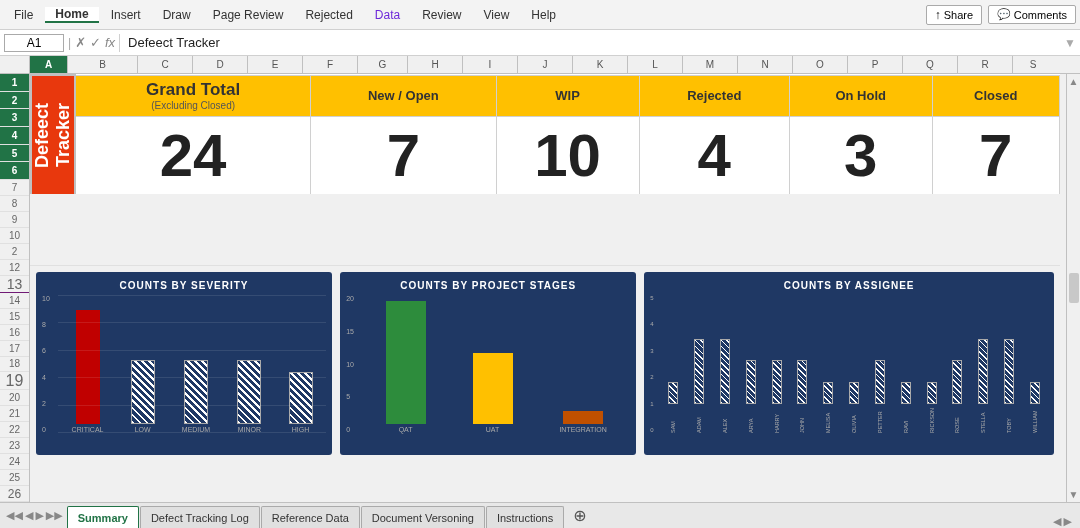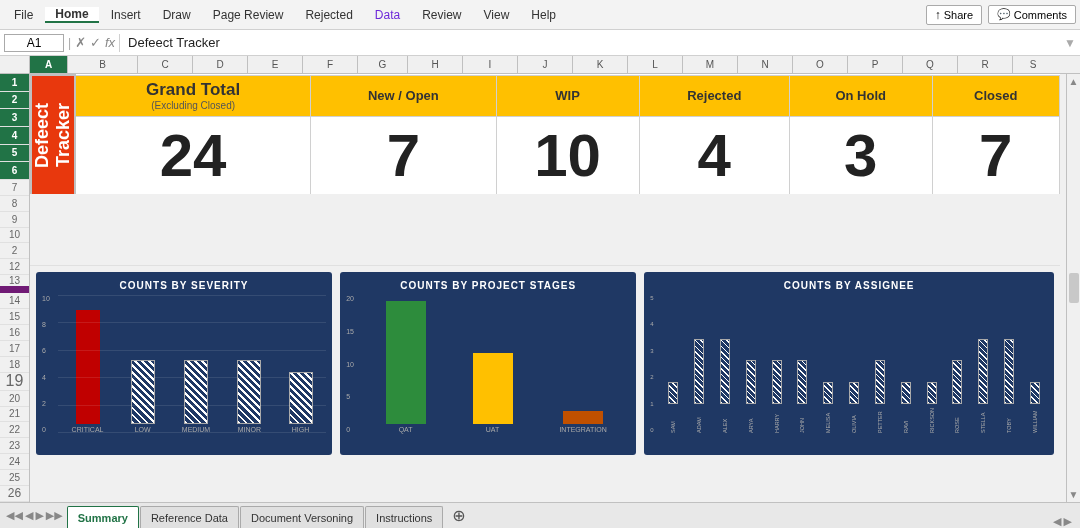--- a/index.html
+++ b/index.html
@@ -77,21 +77,21 @@
         <div style="height:20px;display:flex;align-items:center;justify-content:center;font-size:10px;color:#666;border-bottom:1px solid #e0e0e0;background:#217346;color:#fff;font-weight:bold;">3</div>
         <div style="height:20px;display:flex;align-items:center;justify-content:center;font-size:10px;color:#666;border-bottom:1px solid #e0e0e0;background:#217346;color:#fff;font-weight:bold;">4</div>
         <div style="height:20px;display:flex;align-items:center;justify-content:center;font-size:10px;color:#666;border-bottom:1px solid #e0e0e0;background:#217346;color:#fff;font-weight:bold;">5</div>
         <div style="height:20px;display:flex;align-items:center;justify-content:center;font-size:10px;color:#666;border-bottom:1px solid #e0e0e0;background:#217346;color:#fff;font-weight:bold;">6</div>
         <div style="height:18px;display:flex;align-items:center;justify-content:center;font-size:10px;color:#666;border-bottom:1px solid #e0e0e0;">7</div>
         <div style="height:18px;display:flex;align-items:center;justify-content:center;font-size:10px;color:#666;border-bottom:1px solid #e0e0e0;">8</div>
         <div style="height:18px;display:flex;align-items:center;justify-content:center;font-size:10px;color:#666;border-bottom:1px solid #e0e0e0;">9</div>
         <div style="height:18px;display:flex;align-items:center;justify-content:center;font-size:10px;color:#666;border-bottom:1px solid #e0e0e0;">10</div>
         <div style="height:18px;display:flex;align-items:center;justify-content:center;font-size:10px;color:#666;border-bottom:1px solid #e0e0e0;">2</div>
         <div style="height:18px;display:flex;align-items:center;justify-content:center;font-size:10px;color:#666;border-bottom:1px solid #e0e0e0;">12</div>
-        <div style="height:18px;display:flex;align-items:center;justify-content:center;font-size:10px;color:#666;border-bottom:7px solid #701a75;text-align:center;">13</div>
+        <div style="height:18px;display:flex;align-items:center;justify-content:center;font-size:14px;color:#666;border-bottom:1px solid #701a75;text-align:center;">13</div>
         <div style="height:18px;display:flex;align-items:center;justify-content:center;font-size:10px;color:#666;border-bottom:1px solid #e0e0e0;">14</div>
         <div style="height:18px;display:flex;align-items:center;justify-content:center;font-size:10px;color:#666;border-bottom:1px solid #e0e0e0;">15</div>
         <div style="height:18px;display:flex;align-items:center;justify-content:center;font-size:10px;color:#666;border-bottom:1px solid #e0e0e0;">16</div>
         <div style="height:18px;display:flex;align-items:center;justify-content:center;font-size:10px;color:#666;border-bottom:1px solid #e0e0e0;">17</div>
         <div style="height:18px;display:flex;align-items:center;justify-content:center;font-size:10px;color:#666;border-bottom:1px solid #e0e0e0;">18</div>
         <div style="height:18px;display:flex;align-items:center;justify-content:center;font-size:16px;color:#666;border-bottom:1px solid #e0e0e0;">19</div>
         <div style="height:18px;display:flex;align-items:center;justify-content:center;font-size:10px;color:#666;border-bottom:1px solid #e0e0e0;">20</div>
         <div style="height:18px;display:flex;align-items:center;justify-content:center;font-size:10px;color:#666;border-bottom:1px solid #e0e0e0;">21</div>
         <div style="height:18px;display:flex;align-items:center;justify-content:center;font-size:10px;color:#666;border-bottom:1px solid #e0e0e0;">22</div>
         <div style="height:18px;display:flex;align-items:center;justify-content:center;font-size:10px;color:#666;border-bottom:1px solid #e0e0e0;">23</div>
@@ -362,20 +362,21 @@
   <div style="display:flex;flex-direction:column;">
     <div style="height:26px;background:#e8e8e8;border-top:1px solid #c0c0c0;display:flex;align-items:flex-end;padding-left:2px;">
 
       <div style="display:flex;align-items:center;padding:0 4px;gap:2px;color:#888;font-size:11px;cursor:pointer;align-self:center;">
         <span>◀◀</span>
           <span>◀</span>
           <span>▶</span>
           <span>▶▶</span>
       </div>
       <div style="height:22px;padding:0 10px;font-size:11px;border:1px solid #217346;border-bottom:none;background:#fff;cursor:pointer;display:flex;align-items:center;color:#217346;font-weight:600;border-radius:2px 2px 0 0;margin-right:1px;">Summary</div>
+      <div style="height:22px;padding:0 10px;font-size:11px;border:1px solid #aaa;border-bottom:none;background:#e0e0e0;cursor:pointer;display:flex;align-items:center;color:#333;border-radius:2px 2px 0 0;margin-right:1px;">Defect Tracking Log</div>
       <div style="height:22px;padding:0 10px;font-size:11px;border:1px solid #aaa;border-bottom:none;background:#e0e0e0;cursor:pointer;display:flex;align-items:center;color:#333;border-radius:2px 2px 0 0;margin-right:1px;">Reference Data</div>
       <div style="height:22px;padding:0 10px;font-size:11px;border:1px solid #aaa;border-bottom:none;background:#e0e0e0;cursor:pointer;display:flex;align-items:center;color:#333;border-radius:2px 2px 0 0;margin-right:1px;">Document Versoning</div>
       <div style="height:22px;padding:0 10px;font-size:11px;border:1px solid #aaa;border-bottom:none;background:#e0e0e0;cursor:pointer;display:flex;align-items:center;color:#333;border-radius:2px 2px 0 0;margin-right:1px;">Instructions</div>
       <div style="align-self:center;padding:0 8px;font-size:16px;color:#555;cursor:pointer;">⊕</div>
       <div style="flex:1;"></div>
       <div style="display:flex;align-items:center;padding:0 8px;gap:2px;color:#888;font-size:11px;cursor:pointer;">
         <span>◀</span>
           <span>▶</span>
       </div>
     </div>

